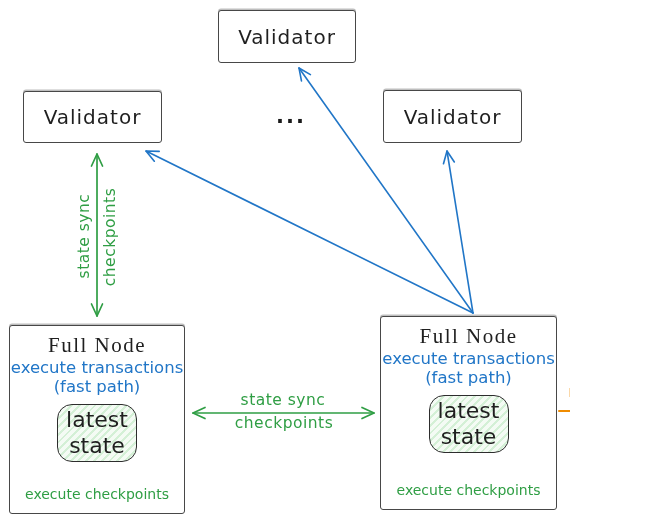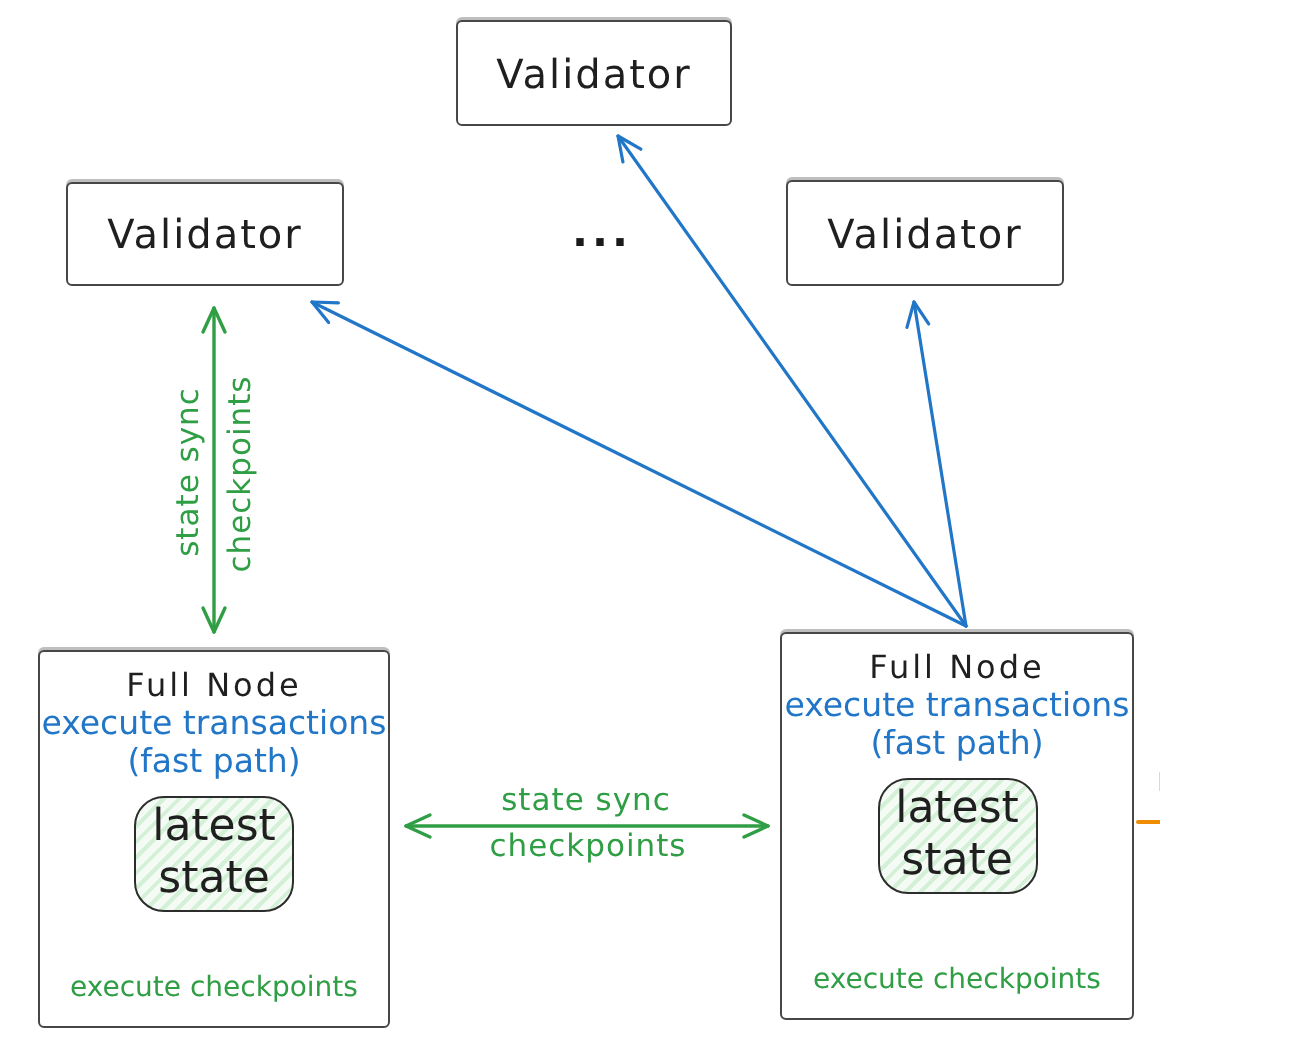--- a/index.html
+++ b/index.html
@@ -1,21 +1,21 @@
 <!DOCTYPE html>
 <html style="--c-green: #2f9e44; --c-blue: #2176c7; --c-orange: #f08c00; --c-ink: #1f1f1f; --c-border: #474747;"><head>
 <meta charset="utf-8">
 <style>
   :root{
     --c-green:#2f9e44; --c-blue:#2176c7; --c-orange:#f08c00;
     --c-ink:#1f1f1f; --c-border:#474747;
   }
   html,body{margin:0;padding:0;background:#ffffff;}
   body{font-family:"DejaVu Sans","Liberation Sans",sans-serif;color:var(--c-ink);}
-  .canvas{position:relative;width:570px;height:526px;background:#ffffff;overflow:hidden;margin-left:10px;}
+  .canvas{position:relative;width:570px;height:526px;background:#ffffff;overflow:hidden;}
 
   .arrows{position:absolute;inset:0;width:651px;height:526px;}
   .stroke-g{stroke:var(--c-green);fill:none;stroke-width:1.7;stroke-linecap:round;}
   .stroke-b{stroke:var(--c-blue);fill:none;stroke-width:1.6;stroke-linecap:round;}
   .stroke-o{stroke:var(--c-orange);fill:none;stroke-width:2;stroke-linecap:round;}
   .mk-g{stroke:var(--c-green);fill:none;stroke-width:1.7;stroke-linecap:round;stroke-linejoin:round;}
   .mk-b{stroke:var(--c-blue);fill:none;stroke-width:1.6;stroke-linecap:round;stroke-linejoin:round;}
   .mk-o{stroke:var(--c-orange);fill:none;stroke-width:2;stroke-linecap:round;stroke-linejoin:round;}
 
   .box{
@@ -25,21 +25,21 @@
     box-sizing:border-box;
   }
   .validator{
     display:flex;align-items:center;justify-content:center;
     font-size:20px;letter-spacing:1px;color:var(--c-ink);
   }
   .fullnode{
     display:flex;flex-direction:column;align-items:center;
     padding-top:7px;box-sizing:border-box;
   }
-  .fn-title{font-size:16px;letter-spacing:1.5px;color:var(--c-ink);}
+  .fn-title{font-size:21px;letter-spacing:1.5px;color:var(--c-ink);font-family:Liberation Serif, serif;}
   .fn-blue{font-size:16.5px;line-height:1.18;color:var(--c-blue);text-align:center;}
   .fn-green{font-size:14px;color:var(--c-green);margin-top:auto;margin-bottom:11px;}
   .state-box{
     margin-top:7px;width:78px;height:56px;border:1.6px solid #2d2d2d;border-radius:15px;
     display:flex;flex-direction:column;align-items:center;justify-content:center;
     font-size:22px;line-height:1.2;color:var(--c-ink);
     background:repeating-linear-gradient(135deg,#f4fbf4 0 3.5px,#d4f0d6 3.5px 5.5px);
   }
   .edge-label{position:absolute;white-space:nowrap;transform:translate(-50%,-50%);}
   .lab-green{color:var(--c-green);font-size:15.5px;letter-spacing:.5px;}

